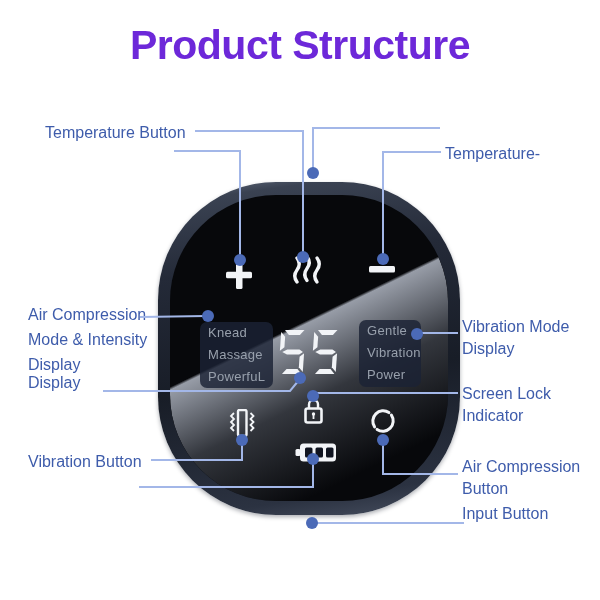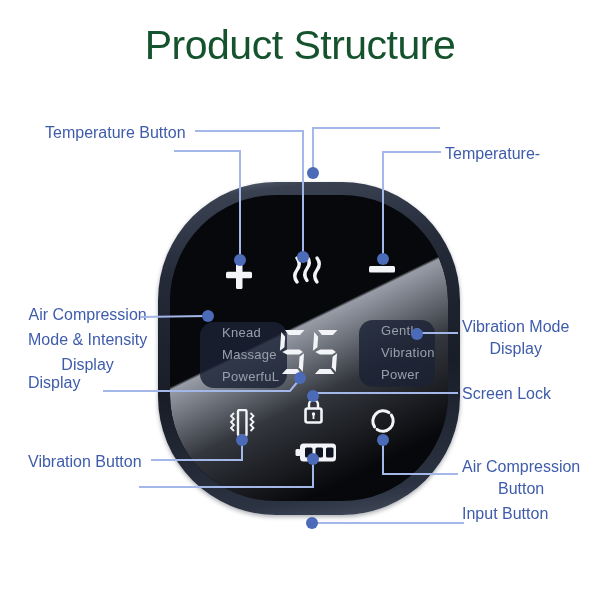--- a/index.html
+++ b/index.html
@@ -1,32 +1,32 @@
 <!DOCTYPE html>
 <html><head>
 <meta charset="utf-8">
 <style>
   html,body{margin:0;padding:0;background:#ffffff;}
   #stage{position:relative;width:600px;height:600px;background:#ffffff;overflow:hidden;
          font-family:"Liberation Sans","DejaVu Sans",sans-serif;}
   .title{position:absolute;top:22px;left:0;width:600px;text-align:center;
-         font-size:41px;font-weight:400;letter-spacing:-.5px;color:#14532d;}
-  .label{position:absolute;font-size:16px;color:#3e5cab;white-space:nowrap;line-height:22px;text-align:center;}
+         font-size:41px;font-weight:700;letter-spacing:-.5px;color:#6d28d9;}
+  .label{position:absolute;font-size:16px;color:#3e5cab;white-space:nowrap;line-height:22px;}
   .label.lh25{line-height:25px;}
   
   .device{position:absolute;left:158px;top:182px;width:302px;height:333px;border-radius:118px;
     background:linear-gradient(172deg,#6a7385 0%,#3a4252 6%,#242a38 26%,#181d27 58%,#2b3241 90%,#495162 100%);
     box-shadow:0 2px 4px rgba(20,26,40,.35);}
   .screen{position:absolute;left:12px;top:13px;width:278px;height:306px;border-radius:106px;
     background:#07080b;overflow:hidden;}
   .sheen{position:absolute;inset:0;border-radius:106px;pointer-events:none;
     background:linear-gradient(154deg,rgba(0,0,0,0) 43.5%,rgba(176,182,194,.85) 44.2%,rgba(112,118,130,.42) 62%,rgba(30,33,40,0) 84%);}
   .abs{position:absolute;}
-  .modebox{position:absolute;background:rgba(27,34,52,.82);border-radius:14px;
-    color:#98a0ac;font-size:13px;line-height:22px;padding:0 0 0 22px;letter-spacing:.3px;}
+  .modebox{position:absolute;background:rgba(27,34,52,.82);border-radius:7px;
+    color:#98a0ac;font-size:13px;line-height:22px;padding:0 0 0 8px;letter-spacing:.3px;}
   .segwrap{position:absolute;display:flex;gap:5px;}
   
   svg.overlay{position:absolute;left:0;top:0;pointer-events:none;}
   .cline{stroke:#a3b7e8;stroke-width:2;fill:none;}
   .cdot{fill:#4b6ab7;}
 </style>
 </head>
 <body>
 
 <div id="stage">
@@ -45,20 +45,21 @@
     <div>Display</div>
   </div>
   <div class="label" style="left:28px;top:451px">Vibration Button</div>
 
   <div class="label" style="left:462px;top:316px">
     <div>Vibration Mode</div>
     <div>Display</div>
   </div>
   <div class="label" style="left:462px;top:383px">
     <div>Screen Lock</div>
+    <div>Indicator</div>
   </div>
   <div class="label" style="left:462px;top:456px">
     <div>Air Compression</div>
     <div>Button</div>
   </div>
   <div class="label" style="left:462px;top:503px">Input Button</div>
 
   <div class="device">
     <div class="screen">
       <div class="sheen"></div>

